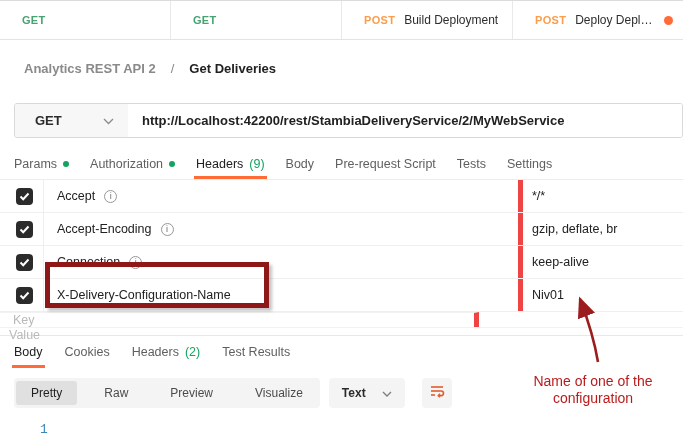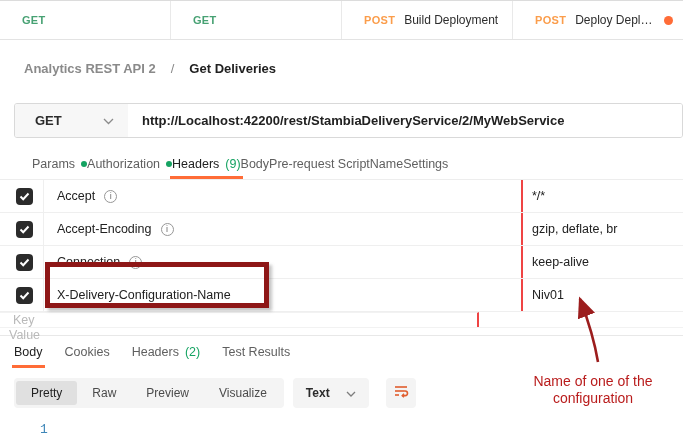--- a/index.html
+++ b/index.html
@@ -23,45 +23,45 @@
   .crumb-sep { color:#8a8a8a; font-weight:400; }
   .crumb-req { color:#212121; }
 
   
   .urlrow { margin:7px 0 0 14px; }
   .urlbar { display:flex; height:35px; border:1px solid #d9d9d9; border-radius:3px; overflow:hidden; }
   .methodbox { width:113px; flex:0 0 auto; background:#f7f7f7; display:flex; align-items:center; justify-content:space-between; padding:0 14px 0 20px; font-size:13px; font-weight:700; color:#2b2b2b; }
   .urlinput { flex:1; display:flex; align-items:center; padding-left:14px; font-size:13px; color:#212121; white-space:nowrap; overflow:hidden; background:#fff;font-weight:bold; }
 
   
-  .reqtabs { margin-top:10px; height:31px; display:flex; align-items:stretch; padding-left:32px; font-size:12.5px; color:#5f5f5f; }
+  .reqtabs { margin-top:10px; height:31px; display:flex; align-items:stretch; gap:21px; padding-left:14px; font-size:12.5px; color:#5f5f5f; }
   .rtab { position:relative; display:flex; align-items:center; gap:6px; white-space:nowrap; }
   .rtab.active { color:#212121; }
   .rtab.active::after { content:""; position:absolute; left:-2px; right:-2px; bottom:0; height:3px; background:#ff6c37; }
   .gdot { width:6px; height:6px; border-radius:50%; background:#15a362; }
   .count { color:#15a362; }
 
   
   .htable { border-top:1px solid #ededed; }
   .hrow { display:flex; height:33px; border-bottom:1px solid #efefef; font-size:12.5px; }
   .c-check { width:44px; flex:0 0 auto; border-right:1px solid #efefef; display:flex; align-items:center; padding-left:16px; }
-  .c-key { width:479px; flex:0 0 auto; border-right:2px solid #ef4444; display:flex; align-items:center; gap:9px; padding-left:13px; }
+  .c-key { width:479px; flex:0 0 auto; border-right:5px solid #ef4444; display:flex; align-items:center; gap:9px; padding-left:13px; }
   .c-val { flex:1; display:flex; align-items:center; padding-left:9px; }
   .checkbox { width:17px; height:17px; border-radius:4px; background:#2b2b2b; display:flex; align-items:center; justify-content:center; }
   .info { width:13px; height:13px; flex:0 0 auto; border:1px solid #979797; border-radius:50%; display:flex; align-items:center; justify-content:center; font-size:9px; color:#6f6f6f; }
   .info::before { content:"i"; }
   .hrow.newrow { height:24px; border-bottom:1px solid #e8e8e8; color:#b9b9b9;flex-direction:column; }
   .hrow.newrow .c-key, .hrow.newrow .c-val { border-top:1px solid #f2f2f2; }
 
   
   .resptabs { height:32px; display:flex; align-items:stretch; gap:22px; padding-left:14px; font-size:12.5px; color:#5f5f5f; }
 
   
   .toolbar { margin-top:10px; height:30px; display:flex; align-items:center; padding-left:14px; }
-  .viewgroup { display:flex; align-items:center; background:#f4f4f4; border-radius:4px; padding:2px; height:30px; }
+  .viewgroup { display:flex; align-items:center; background:#f4f4f4; border-radius:4px; padding:2px; height:30px;gap:12px; }
   .view { padding:5px 15px; font-size:12px; color:#4b4b4b; border-radius:3px; }
   .view.active { background:#e0e0e0; color:#212121; }
   .fmtselect { margin-left:9px; height:30px; display:flex; align-items:center; gap:16px; background:#f4f4f4; border-radius:4px; padding:0 13px; font-size:12px; font-weight:700; color:#2b2b2b; }
   .wrapbtn { margin-left:17px; width:30px; height:30px; background:#f4f4f4; border-radius:4px; display:flex; align-items:center; justify-content:center; }
 
   
   .editor { padding:14px 0 0 40px; font-family:"Liberation Mono", monospace; font-size:13px; color:#3e86b8; }
 
   
   .redbox { position:absolute; left:45px; top:262px; width:224px; height:46px; border:5px solid #8e1717; box-shadow:3px 3px 3px rgba(90,90,90,.35); pointer-events:none; }
@@ -126,21 +126,21 @@
       <span>Headers</span>
       <span class="count">(9)</span>
     </div>
     <div class="rtab">
       <span>Body</span>
     </div>
     <div class="rtab">
       <span>Pre-request Script</span>
     </div>
     <div class="rtab">
-      <span>Name</span>
+      <span>Tests</span>
     </div>
     <div class="rtab">
       <span>Settings</span>
     </div>
   </div>
 
   <div class="htable">
 
     <div class="hrow">
       <div class="c-check">

